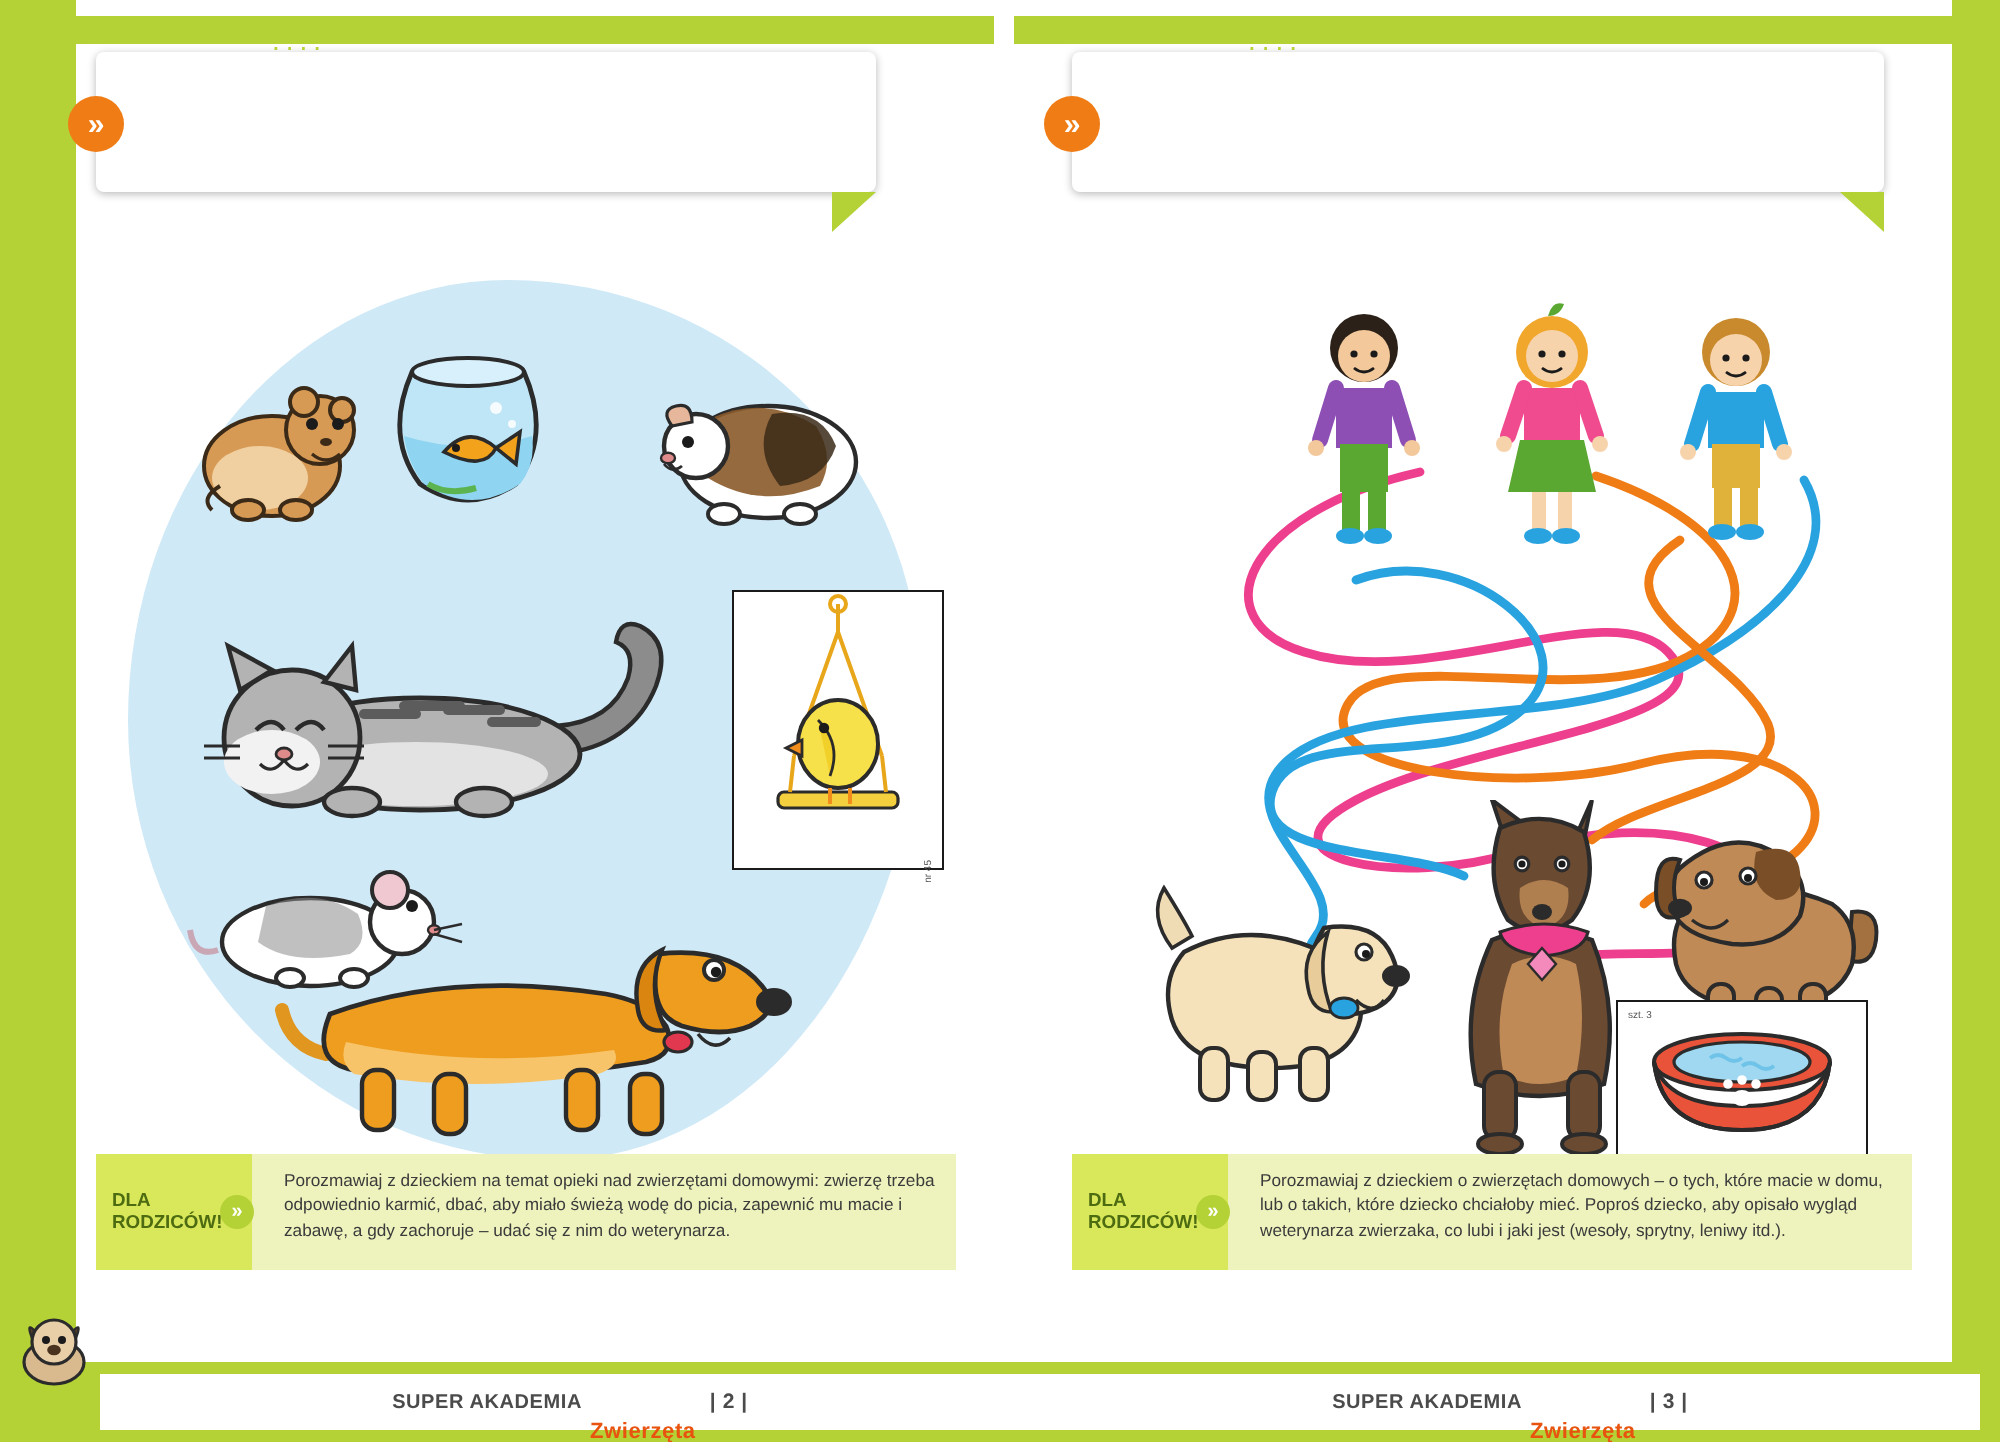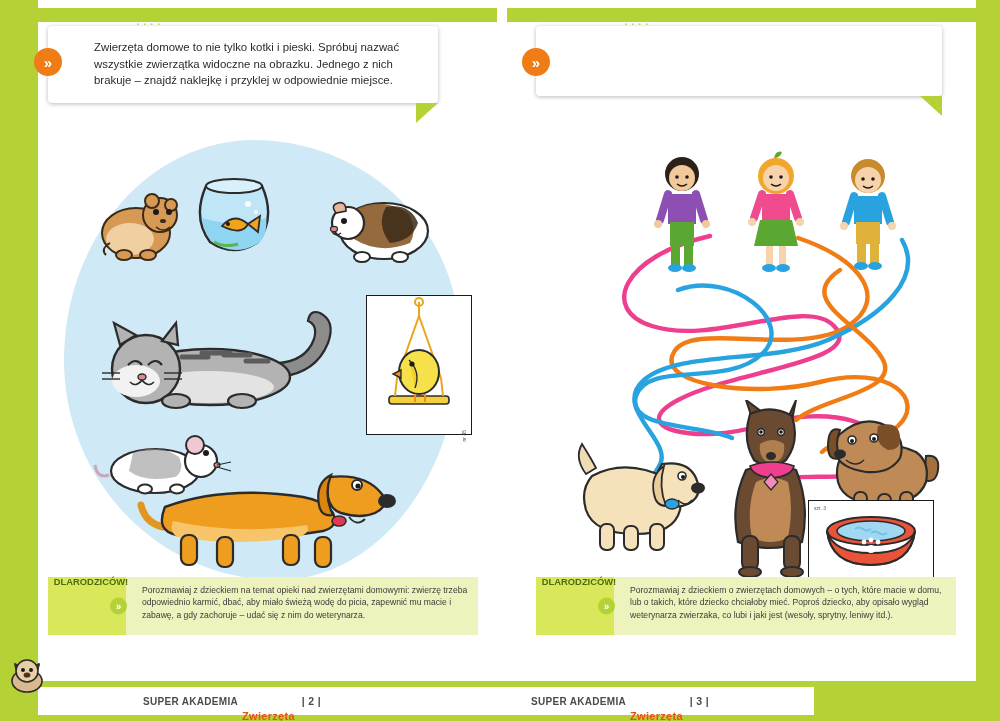--- a/index.html
+++ b/index.html
@@ -35,21 +35,21 @@
   }
   .gutter {
     position: absolute; left: 497px; top: 0; width: 10px; height: 721px;
     background: #ffffff;
   }
   .footer-band {
     position: absolute; left: 0; bottom: 0; width: 1000px; height: 40px;
     background: #b4d236;
   }
   .footer-inner {
-    position: absolute; left: 38px; bottom: 6px; width: 776px; height: 28px;
+    position: absolute; left: 50px; bottom: 6px; width: 940px; height: 28px;
     background: #ffffff;
     display: flex;
     align-items: center;
   }
   .footer-half {
     flex: 1 1 50%;
     display: flex; align-items: center; justify-content: center;
     font-size: 10.5px; letter-spacing: .3px;
   }
   .footer-half .fs1 { color: #4b4b4b; font-weight: bold; font-size: 10px; }
@@ -127,21 +127,21 @@
   }
 
   
   .tip {
     position: absolute; left: 10px; bottom: 46px;
     width: 430px; height: 58px;
     display: flex; align-items: stretch;
   }
   .tip-left {
     width: 78px; background: #d9e85a;
-    display: flex; flex-direction: row; justify-content: center;
+    display: flex; flex-direction: column; justify-content: center;
     padding-left: 8px; position: relative;
   }
   .tip-left .t1, .tip-left .t2 {
     font-size: 9.4px; font-weight: bold; color: #4d6b10; line-height: 1.15;
   }
   .tip-arrow {
     position: absolute; right: -1px; top: 50%; transform: translateY(-50%);
     width: 17px; height: 17px; border-radius: 50%;
     background: #b4d236; color: #fff; font-size: 10px; font-weight: bold;
     display: flex; align-items: center; justify-content: center;
@@ -163,21 +163,20 @@
   <div class="top-white"></div>
   <div class="edge-left"></div>
   <div class="edge-right"></div>
   <div class="gutter"></div>
 
   <div class="half left">
 
     <div class="callout">
       <div class="dots">....</div>
       <div class="badge">»</div>
-      <div class="txt">Zwierzęta domowe to nie tylko kotki i pieski. Spróbuj nazwać wszystkie zwierzątka widoczne na obrazku. Jednego z nich brakuje – znajdź naklejkę i przyklej w odpowiednie miejsce.</div>
       <div class="corner-tri"></div>
     </div>
 
     <div class="blob" style="left:26px; top:140px; width:396px; height:440px;"></div>
 
     <svg style="position:absolute; left:48px; top:185px;" width="100" height="80" viewBox="0 0 100 80">
       <ellipse cx="50" cy="48" rx="34" ry="25" fill="#d79a55" stroke="#3b2a18" stroke-width="2"></ellipse>
       <ellipse cx="44" cy="54" rx="24" ry="16" fill="#f0cfa0" stroke="none"></ellipse>
       <circle cx="74" cy="30" r="17" fill="#d79a55" stroke="#3b2a18" stroke-width="2"></circle>
       <circle cx="66" cy="16" r="7" fill="#d79a55" stroke="#3b2a18" stroke-width="2"></circle>

